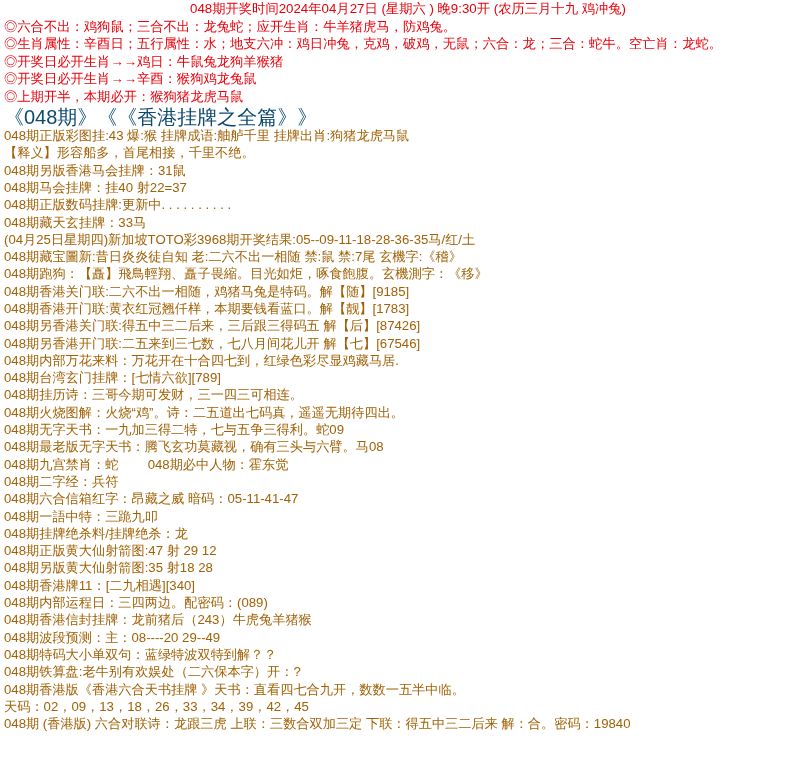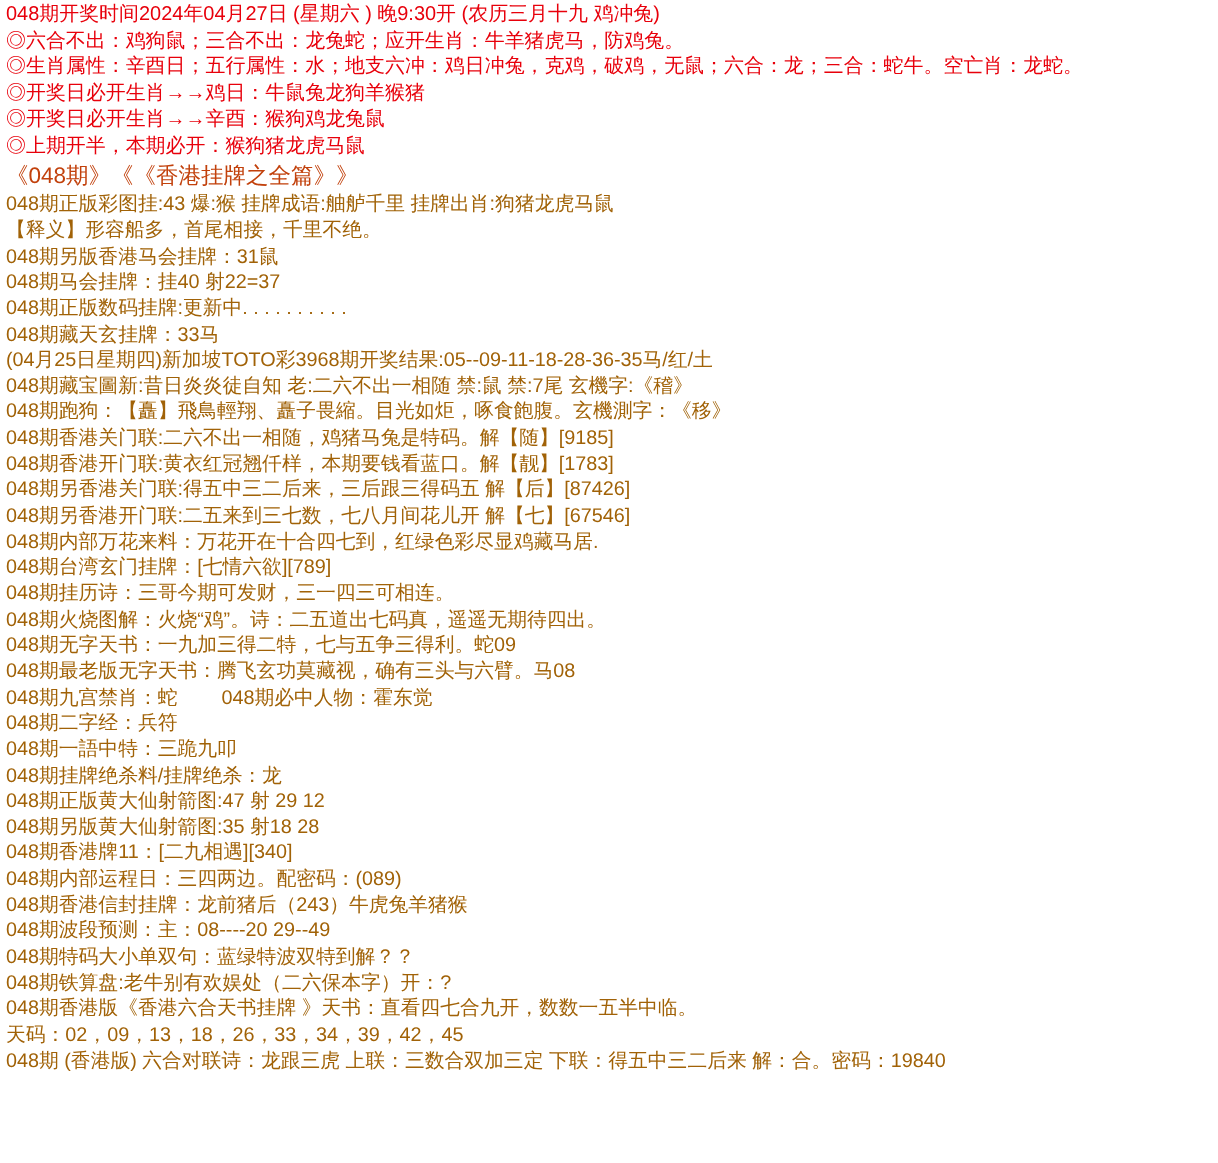--- a/index.html
+++ b/index.html
@@ -30,28 +30,29 @@
   }
   .red {
     color: #e8000b;
   }
   .head-line {
     font-size: 13.3px;
     line-height: 18px;
     color: #e8000b;
     padding-left: 4px;
     white-space: pre;
+    text-align: center;
   }
   .sep {
     height: 3px;
   }
   .title-line {
-    font-size: 15px;
+    font-size: 20px;
     line-height: 19px;
-    color: #c2410c;
+    color: #0c4a6e;
     padding-left: 4px;
     white-space: pre;
     font-weight: normal;
   }
   .body-line {
     font-size: 13.2px;
     line-height: 17.3px;
     padding-left: 4px;
     white-space: pre;
     color: #a16207;
@@ -87,20 +88,21 @@
   <div class="body-line">048期另香港关门联:得五中三二后来，三后跟三得码五 解【后】[87426]</div>
   <div class="body-line">048期另香港开门联:二五来到三七数，七八月间花儿开 解【七】[67546]</div>
   <div class="body-line">048期内部万花来料：万花开在十合四七到，红绿色彩尽显鸡藏马居.</div>
   <div class="body-line">048期台湾玄门挂牌：[七情六欲][789]</div>
   <div class="body-line">048期挂历诗：三哥今期可发财，三一四三可相连。</div>
   <div class="body-line">048期火烧图解：火烧“鸡”。诗：二五道出七码真，遥遥无期待四出。</div>
   <div class="body-line">048期无字天书：一九加三得二特，七与五争三得利。蛇09</div>
   <div class="body-line">048期最老版无字天书：腾飞玄功莫藏视，确有三头与六臂。马08</div>
   <div class="body-line">048期九宫禁肖：蛇        048期必中人物：霍东觉</div>
   <div class="body-line">048期二字经：兵符</div>
+  <div class="body-line">048期六合信箱红字：昂藏之威 暗码：05-11-41-47</div>
   <div class="body-line">048期一語中特：三跪九叩</div>
   <div class="body-line">048期挂牌绝杀料/挂牌绝杀：龙</div>
   <div class="body-line">048期正版黄大仙射箭图:47 射 29 12</div>
   <div class="body-line">048期另版黄大仙射箭图:35 射18 28</div>
   <div class="body-line">048期香港牌11：[二九相遇][340]</div>
   <div class="body-line">048期内部运程日：三四两边。配密码：(089)</div>
   <div class="body-line">048期香港信封挂牌：龙前猪后（243）牛虎兔羊猪猴</div>
   <div class="body-line">048期波段预测：主：08----20 29--49</div>
   <div class="body-line">048期特码大小单双句：蓝绿特波双特到解？？</div>
   <div class="body-line">048期铁算盘:老牛别有欢娱处（二六保本字）开：?</div>

